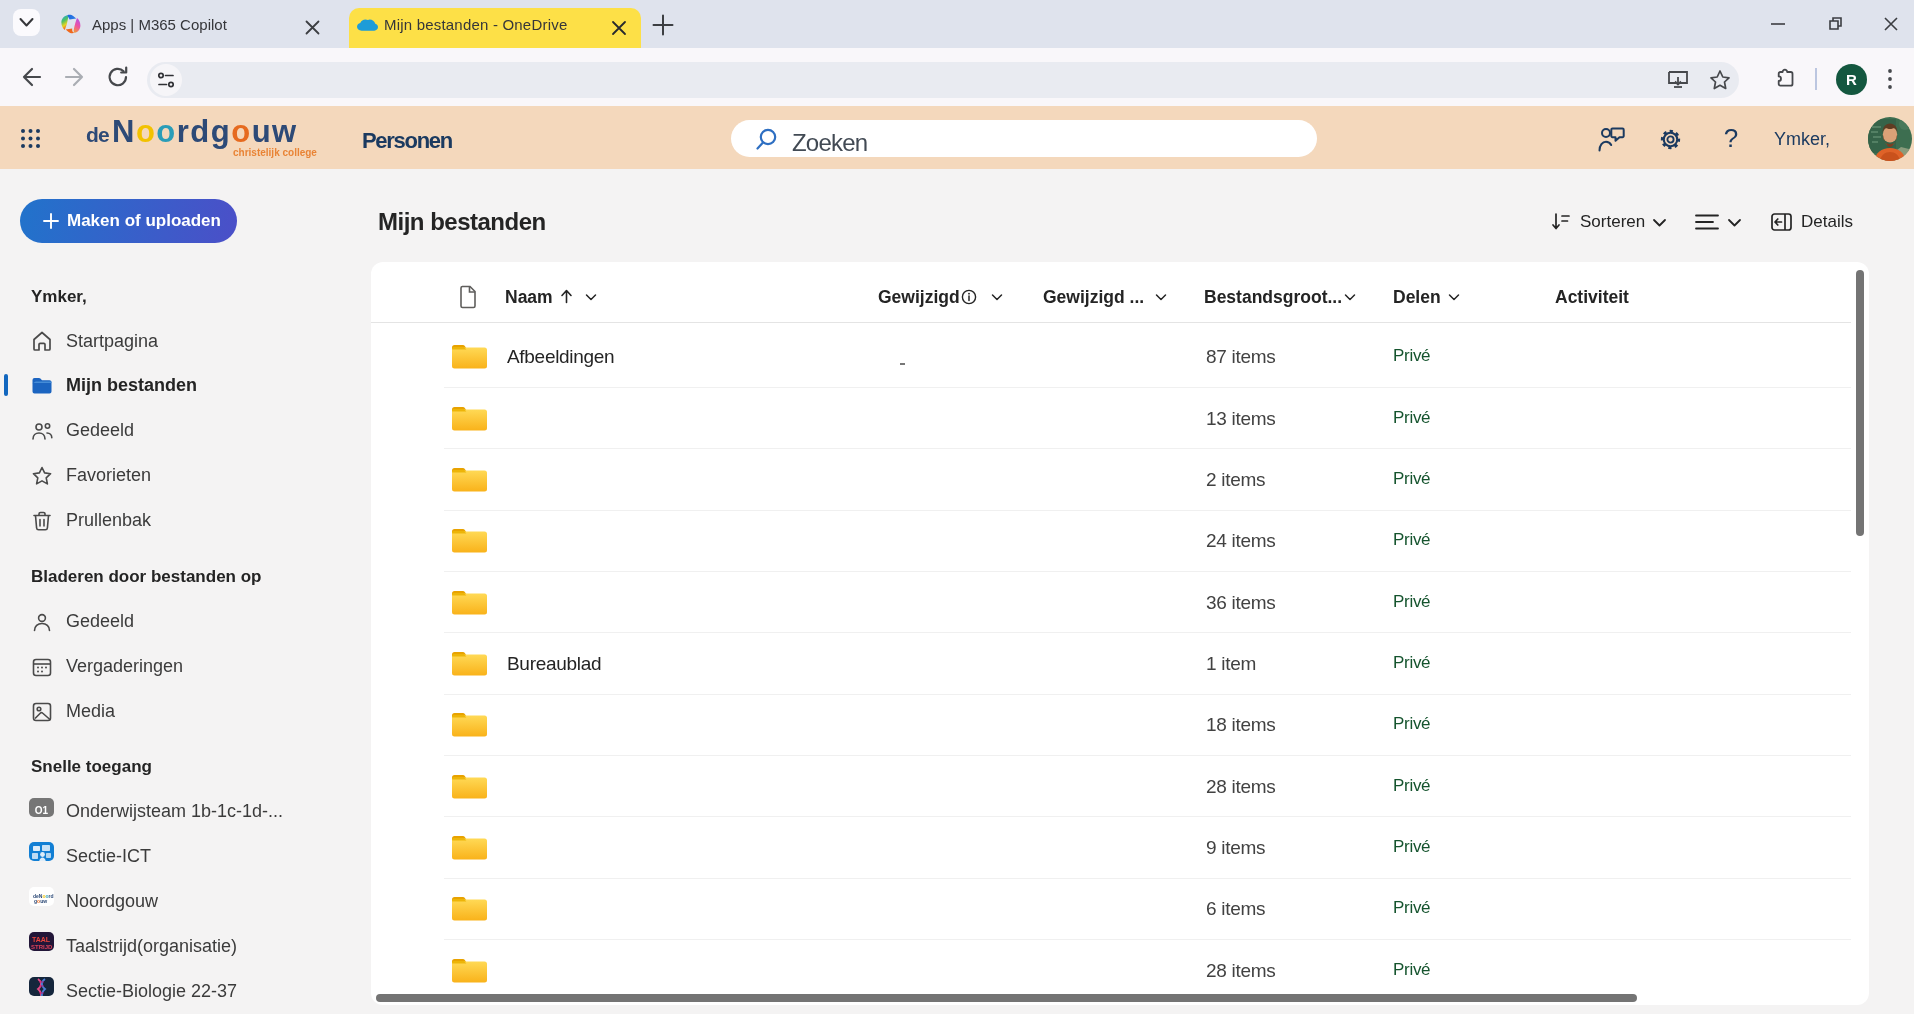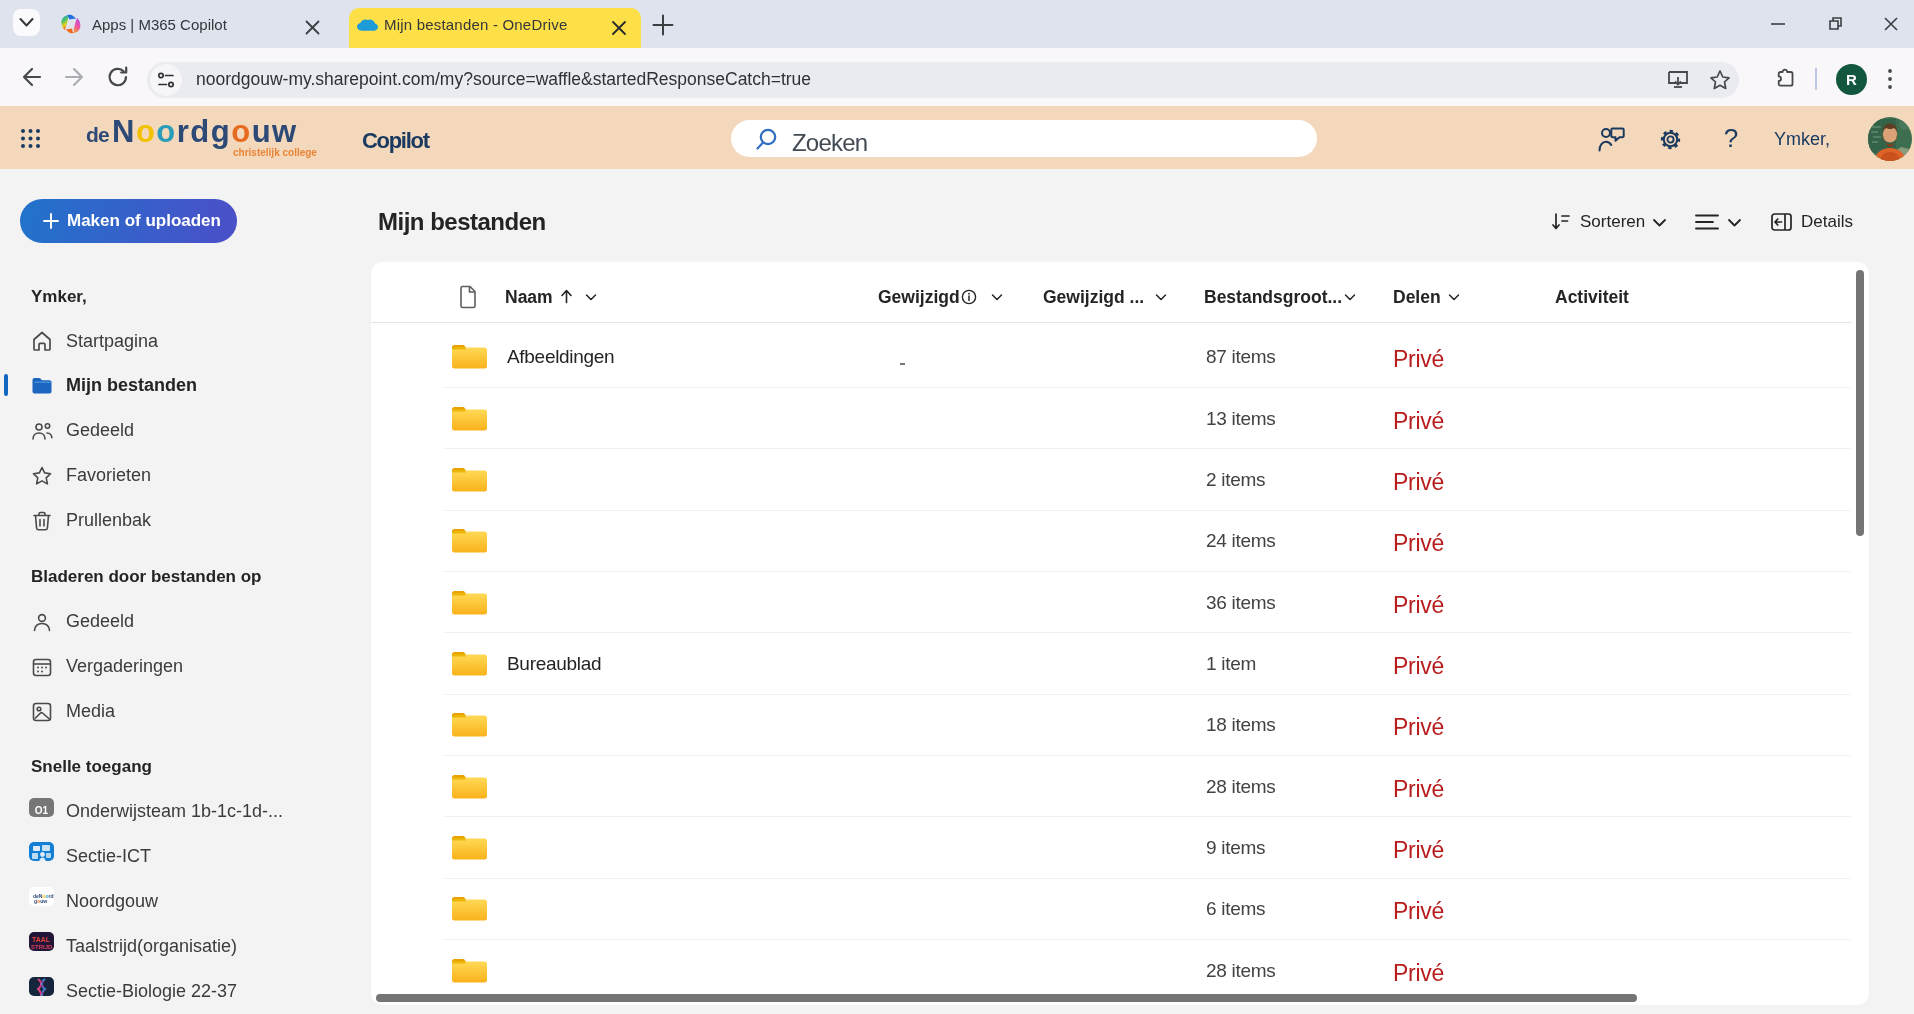--- a/index.html
+++ b/index.html
@@ -46,21 +46,21 @@
 .qicon { left:29px; width:25px; height:19px; border-radius:5px; }
 
 
 #pagetitle { left:378px; top:208px; letter-spacing:-0.5px; font-size:24px; font-weight:bold; color:#242424; }
 #panel { left:371px; top:262px; width:1498px; height:743px; background:#fff; border-radius:12px; }
 .hdrcell { position:absolute; top:287px; font-size:17.5px; font-weight:bold; color:#242424; white-space:nowrap; }
 #hdrline { left:371px; top:322px; width:1480px; height:1px; background:#e4e4e4; }
 .rowsep { left:444px; width:1407px; height:1px; background:#f0f0f0; }
 .fname { position:absolute; left:507px; letter-spacing:-0.3px; font-size:19px; color:#242424; white-space:nowrap; }
 .fitems { position:absolute; left:1206px; letter-spacing:-0.3px; font-size:19px; color:#424242; white-space:nowrap; }
-.fpriv { position:absolute; left:1393px; letter-spacing:-0.3px; font-size:23px; color:#b91c1c; white-space:nowrap; }
+.fpriv { position:absolute; left:1393px; letter-spacing:-0.3px; font-size:17px; color:#14532d; white-space:nowrap; }
 #vscroll { left:1856px; top:270px; width:8px; height:266px; background:#747474; border-radius:4px; }
 #hscroll { left:376px; top:994px; width:1261px; height:8px; background:#747474; border-radius:4px; }
 </style>
 </head>
 <body>
 <div id="tabstrip" class="abs"></div>
 <div id="tabsearch" class="abs">
     <svg width="15" height="11" viewBox="0 0 15 11">
       <path d="M1.5 2 L7.5 8.5 L13.5 2" stroke="#35363a" stroke-width="2" fill="none" stroke-linecap="round" stroke-linejoin="round"></path>
     </svg>
@@ -130,21 +130,20 @@
   </svg>
 <div id="omnibox" class="abs">
   <span id="siteinfo">
       <svg style="position:absolute;left:7px;top:7px" width="18" height="18" viewBox="0 0 18 18">
         <circle cx="4" cy="4.5" r="2.2" stroke="#303135" stroke-width="1.7" fill="none"></circle>
         <path d="M8.5 4.5 H16" stroke="#303135" stroke-width="1.7" stroke-linecap="round"></path>
         <circle cx="14" cy="13.5" r="2.2" stroke="#303135" stroke-width="1.7" fill="none"></circle>
         <path d="M2 13.5 H9.5" stroke="#303135" stroke-width="1.7" stroke-linecap="round"></path>
       </svg>
     </span>
-  <span id="url">noordgouw-my.sharepoint.com/my?source=waffle&amp;startedResponseCatch=true</span>
   <svg style="position:absolute;left:1520px;top:7px" width="22" height="22" viewBox="0 0 22 22">
       <path d="M2 3 H20 V14 H13 M9 14 H2 V3" stroke="#46484c" stroke-width="1.8" fill="none"></path>
       <path d="M11 8 V15 M8 12.5 L11 15.5 L14 12.5" stroke="#46484c" stroke-width="1.8" fill="none"></path>
       <path d="M7 18 H15" stroke="#46484c" stroke-width="1.8"></path>
     </svg>
   <svg style="position:absolute;left:1562px;top:7px" width="22" height="22" viewBox="0 0 22 22">
       <path d="M11 2 L13.8 8 L20 8.8 L15.5 13 L16.7 19.5 L11 16.3 L5.3 19.5 L6.5 13 L2 8.8 L8.2 8 Z" stroke="#46484c" stroke-width="1.7" fill="none" stroke-linejoin="round"></path>
     </svg>
 </div>
 <svg class="abs" style="left:1773px;top:66px" width="26" height="26" viewBox="0 0 26 26">
@@ -172,21 +171,21 @@
       <circle cx="4" cy="19" r="2"></circle>
       <circle cx="11.5" cy="19" r="2"></circle>
       <circle cx="19" cy="19" r="2"></circle>
     </g>
   </svg>
 <div id="odlogo" class="abs"><svg width="240" height="55" viewBox="0 0 240 55">
 <text x="0" y="30" font-family="Liberation Sans, sans-serif" font-size="21" font-weight="bold" letter-spacing="-0.8" fill="#2d4a77">de</text>
 <text x="26" y="30" font-family="Liberation Sans, sans-serif" font-size="31" font-weight="bold" letter-spacing="1.5" fill="#2d4a77">N<tspan fill="#f2c200">o</tspan><tspan fill="#2a9db8">o</tspan>rdg<tspan fill="#e66a1f">o</tspan>uw</text>
 <text x="147" y="44" font-family="Liberation Sans, sans-serif" font-size="10" font-weight="bold" fill="#e98436">christelijk college</text>
 </svg></div>
-<div id="odname" class="abs">Copilot</div>
+<div id="odname" class="abs">Personen</div>
 <div id="searchbox" class="abs">
     <svg style="position:absolute;left:24px;top:8px" width="22" height="22" viewBox="0 0 22 22">
       <circle cx="13" cy="9" r="7.2" stroke="#2e6fc2" stroke-width="2.2" fill="none"></circle>
       <path d="M8 14.5 L2.5 20.5" stroke="#2e6fc2" stroke-width="2.2" stroke-linecap="round"></path>
     </svg>
     <span>Zoeken</span>
   </div>
 <svg class="abs" style="left:1598px;top:124px" width="28" height="30" viewBox="0 0 28 30">
     <g stroke="#1b3a60" stroke-width="2" fill="none">
       <circle cx="8" cy="9" r="4"></circle>

